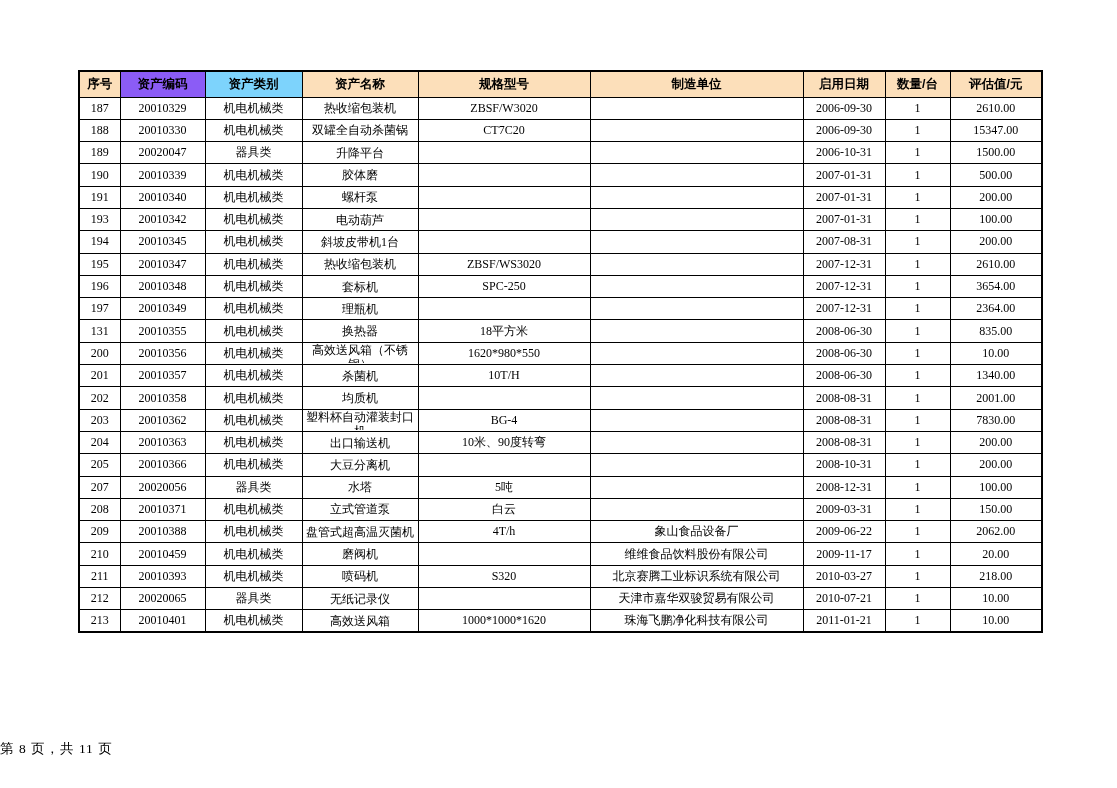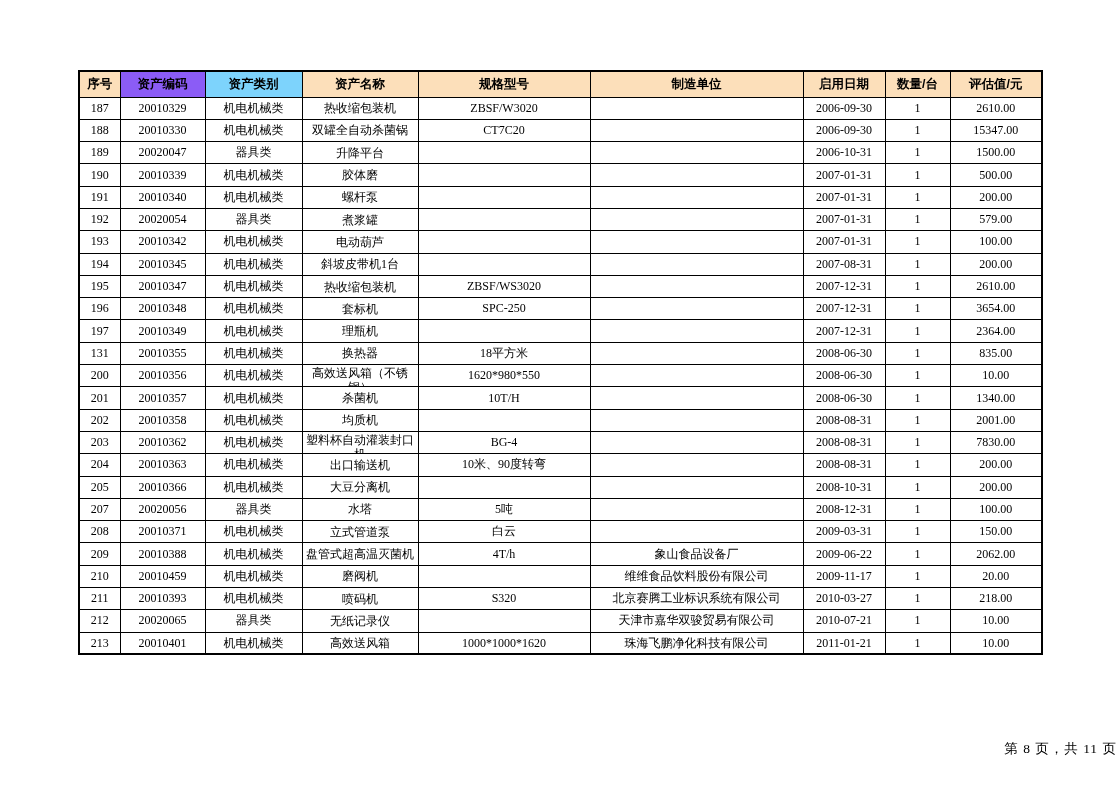--- a/index.html
+++ b/index.html
@@ -48,21 +48,21 @@
     overflow: hidden;
   }
   .asset-table td.col-name.clip .name-inner {
     max-height: 20px; 
   }
 
   .footer {
     position: absolute;
     left: 0; top: 740px;
     width: 1117px;
-    text-align: right;
+    text-align: left;
     font-size: 13.5px;
     color: #000;
     letter-spacing: 1px;
   }
 </style>
 </head>
 <body>
 
 <div class="page">
 
@@ -151,33 +151,20 @@
           <td class="col-name">
             <div class="name-inner">螺杆泵</div>
           </td>
           <td class="col-spec"></td>
           <td class="col-manufacturer"></td>
           <td class="col-date">2007-01-31</td>
           <td class="col-qty">1</td>
           <td class="col-value">200.00</td>
         </tr>
         <tr>
-          <td class="col-no">192</td>
-          <td class="col-code">20020054</td>
-          <td class="col-category">器具类</td>
-          <td class="col-name">
-            <div class="name-inner">煮浆罐</div>
-          </td>
-          <td class="col-spec"></td>
-          <td class="col-manufacturer"></td>
-          <td class="col-date">2007-01-31</td>
-          <td class="col-qty">1</td>
-          <td class="col-value">579.00</td>
-        </tr>
-        <tr>
           <td class="col-no">193</td>
           <td class="col-code">20010342</td>
           <td class="col-category">机电机械类</td>
           <td class="col-name">
             <div class="name-inner">电动葫芦</div>
           </td>
           <td class="col-spec"></td>
           <td class="col-manufacturer"></td>
           <td class="col-date">2007-01-31</td>
           <td class="col-qty">1</td>

